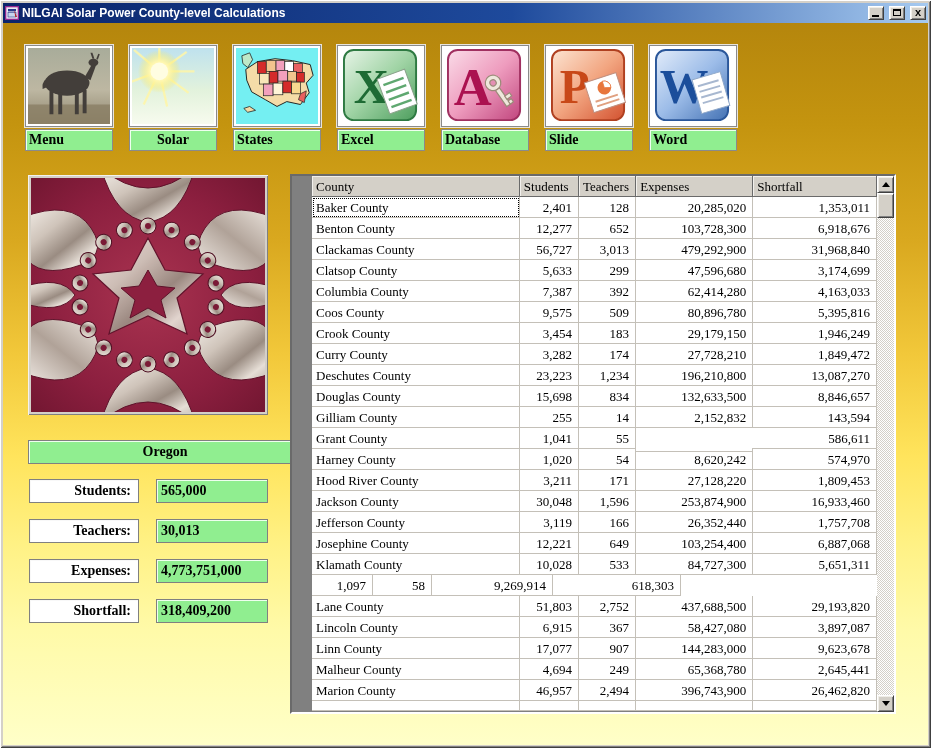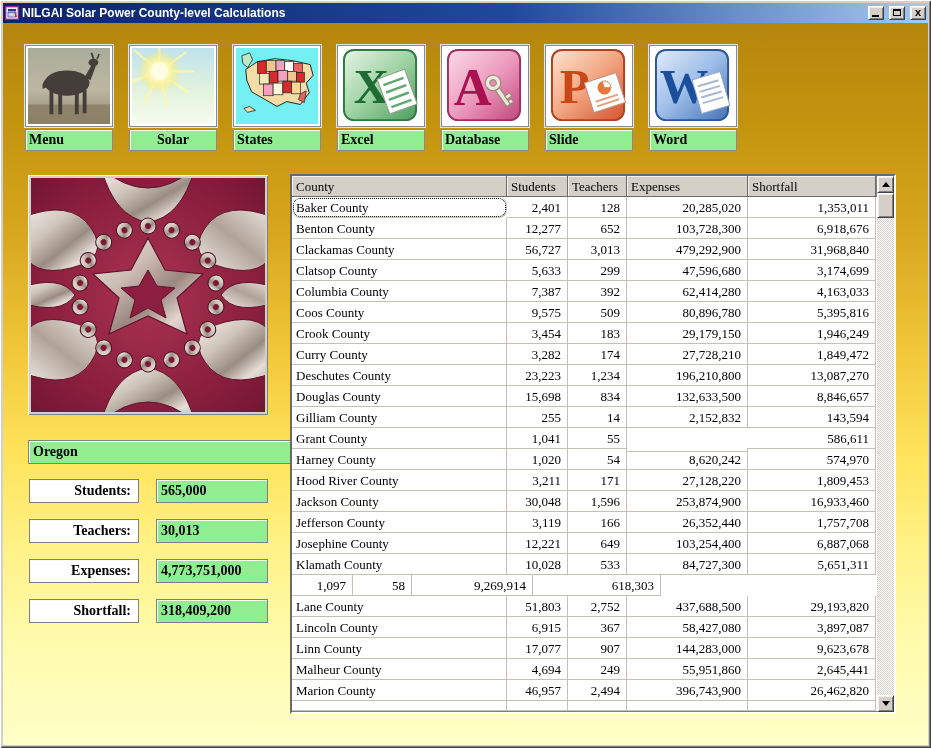--- a/index.html
+++ b/index.html
@@ -62,21 +62,21 @@
     position:absolute; left:25px; top:152px; width:240px; height:240px;
     background:#D4D0C8; padding:3px;
     box-shadow: inset 1px 1px 0 #F4F2EE, inset -1px -1px 0 #808080;
   }
   .fractal-frame svg { width:234px; height:234px; display:block; }
 
   .state-name-box {
     position:absolute; left:25px; top:417px; width:270px; height:24px;
     background:#90EE90; border:1px solid #808080;
     box-shadow: inset 1px 1px 0 #EFFFEF;
-    font:bold 14px "Liberation Serif", serif; padding:3px 0 12px 4px;
+    font:bold 14px "Liberation Serif", serif; padding:3px 0 12px 4px;text-align:center;
   }
   .field-label {
     position:absolute; left:26px; width:110px; height:24px;
     background:#FFFFFF; border:1px solid #808080;
     box-shadow: inset 1px 1px 0 #F8F8F8;
     font:bold 14px "Liberation Serif", serif; text-align:right;
     padding:3px 7px 0 0;
   }
   .field-value {
     position:absolute; left:153px; width:112px; height:24px;
@@ -85,21 +85,21 @@
     font:bold 14px "Liberation Serif", serif; padding:3px 0 0 4px;
   }
 
   
   .grid {
     position:absolute; left:287px; top:151px; width:606px; height:540px;
     border-top:2px solid #6A6A6A; border-left:2px solid #6A6A6A;
     border-bottom:2px solid #FFFFFF; border-right:2px solid #FFFFFF;
     background:#808080; display:flex;
   }
-  .grid-main { width:585px; display:flex; flex-direction:column; overflow:hidden; }
+  .grid-main { width:585px; display:flex; flex-direction:column; overflow:hidden;padding-left:20px; }
   .grid-header { display:flex; height:21px; flex:0 0 auto; }
   .h-cell {
     background:#D4D0C8; border-right:1px solid #6A6A6A; border-bottom:1px solid #6A6A6A;
     box-shadow: inset 1px 1px 0 #F2F0EC;
     font:13px "Liberation Serif", serif; color:#000;
     padding:3px 0 0 4px; white-space:nowrap; overflow:hidden;
   }
   .grid-row { display:flex; height:21px; flex:0 0 auto; background:#FFFFFF; }
   .grid-row.filler { height:10px; }
   .grid-cell {
@@ -437,21 +437,21 @@
       <div class="grid-main">
         <div class="grid-header">
             <div class="h-cell" style="width: 215px;">County</div>
             <div class="h-cell" style="width: 61px;">Students</div>
             <div class="h-cell" style="width: 59px;">Teachers</div>
             <div class="h-cell" style="width: 121px;">Expenses</div>
             <div class="h-cell" style="width: 128px;">Shortfall</div>
           </div>
         <div>
             <div class="grid-row">
-              <div class="grid-cell text focus-cell" style="width: 215px; border-radius: 8px;">Baker County</div>
+              <div class="grid-cell text focus-cell" style="width: 215px;">Baker County</div>
               <div class="grid-cell num" style="width: 61px;">2,401</div>
               <div class="grid-cell num" style="width: 59px;">128</div>
               <div class="grid-cell num" style="width: 121px;">20,285,020</div>
               <div class="grid-cell num" style="width: 128px;">1,353,011</div>
             </div>
             <div class="grid-row">
               <div class="grid-cell text" style="width: 215px;">Benton County</div>
               <div class="grid-cell num" style="width: 61px;">12,277</div>
               <div class="grid-cell num" style="width: 59px;">652</div>
               <div class="grid-cell num" style="width: 121px;">103,728,300</div>
@@ -593,21 +593,21 @@
               <div class="grid-cell text" style="width: 215px;">Linn County</div>
               <div class="grid-cell num" style="width: 61px;">17,077</div>
               <div class="grid-cell num" style="width: 59px;">907</div>
               <div class="grid-cell num" style="width: 121px;">144,283,000</div>
               <div class="grid-cell num" style="width: 128px;">9,623,678</div>
             </div>
             <div class="grid-row">
               <div class="grid-cell text" style="width: 215px;">Malheur County</div>
               <div class="grid-cell num" style="width: 61px;">4,694</div>
               <div class="grid-cell num" style="width: 59px;">249</div>
-              <div class="grid-cell num" style="width: 121px;">55,951,860</div>
+              <div class="grid-cell num" style="width: 121px;">65,368,780</div>
               <div class="grid-cell num" style="width: 128px;">2,645,441</div>
             </div>
             <div class="grid-row">
               <div class="grid-cell text" style="width: 215px;">Marion County</div>
               <div class="grid-cell num" style="width: 61px;">46,957</div>
               <div class="grid-cell num" style="width: 59px;">2,494</div>
               <div class="grid-cell num" style="width: 121px;">396,743,900</div>
               <div class="grid-cell num" style="width: 128px;">26,462,820</div>
             </div>
             <div class="grid-row filler">

